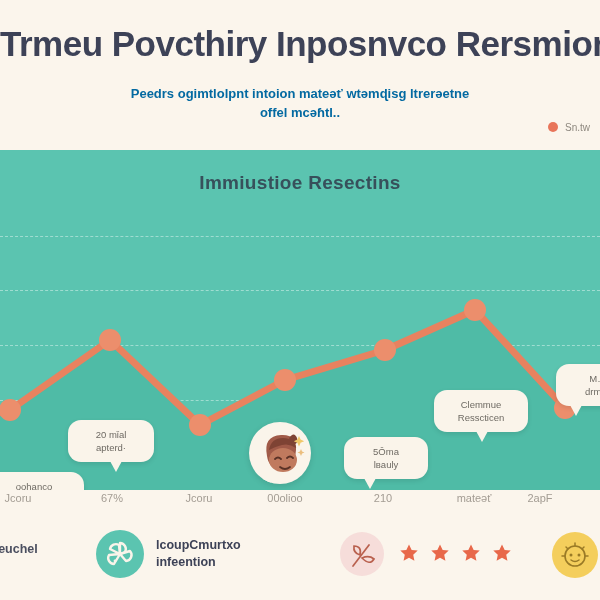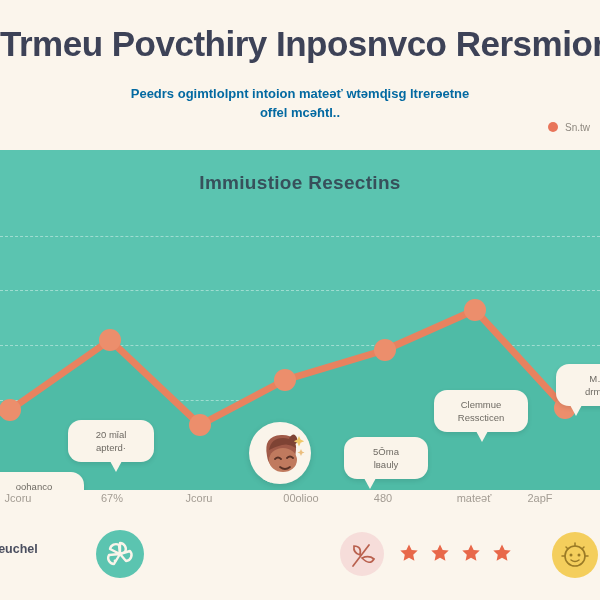--- a/index.html
+++ b/index.html
@@ -186,40 +186,42 @@
     <div class="bubble b5">Clemmue
 Resscticen</div>
     <div class="bubble b6">M…
 drm…</div>
   </div>
 
   <div class="axis">
     <span class="tick" style="left:18px">Jcoru</span>
     <span class="tick" style="left:112px">67%</span>
     <span class="tick" style="left:199px">Jcoru</span>
-    <span class="tick" style="left:301px">00olioo</span>
-    <span class="tick" style="left:383px">480</span>
+    <span class="tick" style="left:285px">00olioo</span>
+    <span class="tick" style="left:383px">210</span>
     <span class="tick" style="left:474px">mateǝť</span>
     <span class="tick" style="left:540px">2apF</span>
   </div>
 
   <div class="footer">
     <div class="foot-text">feuchel</div>
 
     <div class="badge">
       <svg width="30" height="30" viewBox="0 0 30 30">
         <g fill="none" stroke="#FAF4EA" stroke-width="2.4" stroke-linecap="round" stroke-linejoin="round">
           <path d="M15 15 L15 4 a6 6 0 0 1 5 9 z"></path>
           <path d="M15 15 L25 12 a6 6 0 0 1 -4 10 z"></path>
           <path d="M15 15 L9 25 a6 6 0 0 1 -5 -9 z"></path>
           <path d="M15 15 L5 10 a6 6 0 0 1 9 -4 z"></path>
         </g>
         <circle cx="10" cy="22" r="1.4" fill="#FAF4EA"></circle>
       </svg>
     </div>
+    <div class="badge-label">lcoupCmurtxo
+infeention</div>
 
     <div class="leaf-chip">
       <svg width="30" height="30" viewBox="0 0 30 30">
         <g fill="none" stroke="#B9604E" stroke-width="1.7" stroke-linecap="round">
           <path d="M6 27 L22 6"></path>
           <path d="M13 16 q-7 -2 -6 -9 q8 0 6 9 z"></path>
           <path d="M15 19 q7 -3 12 1 q-4 7 -12 -1 z"></path>
         </g>
       </svg>
     </div>

